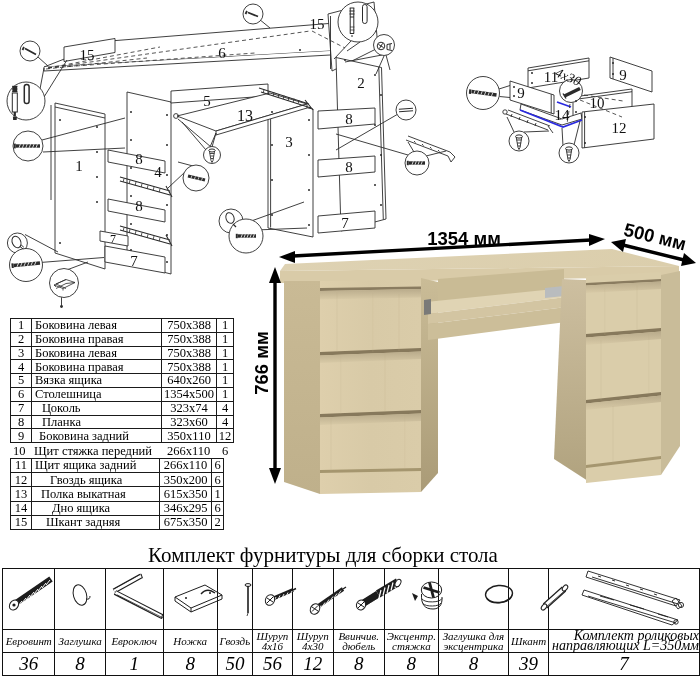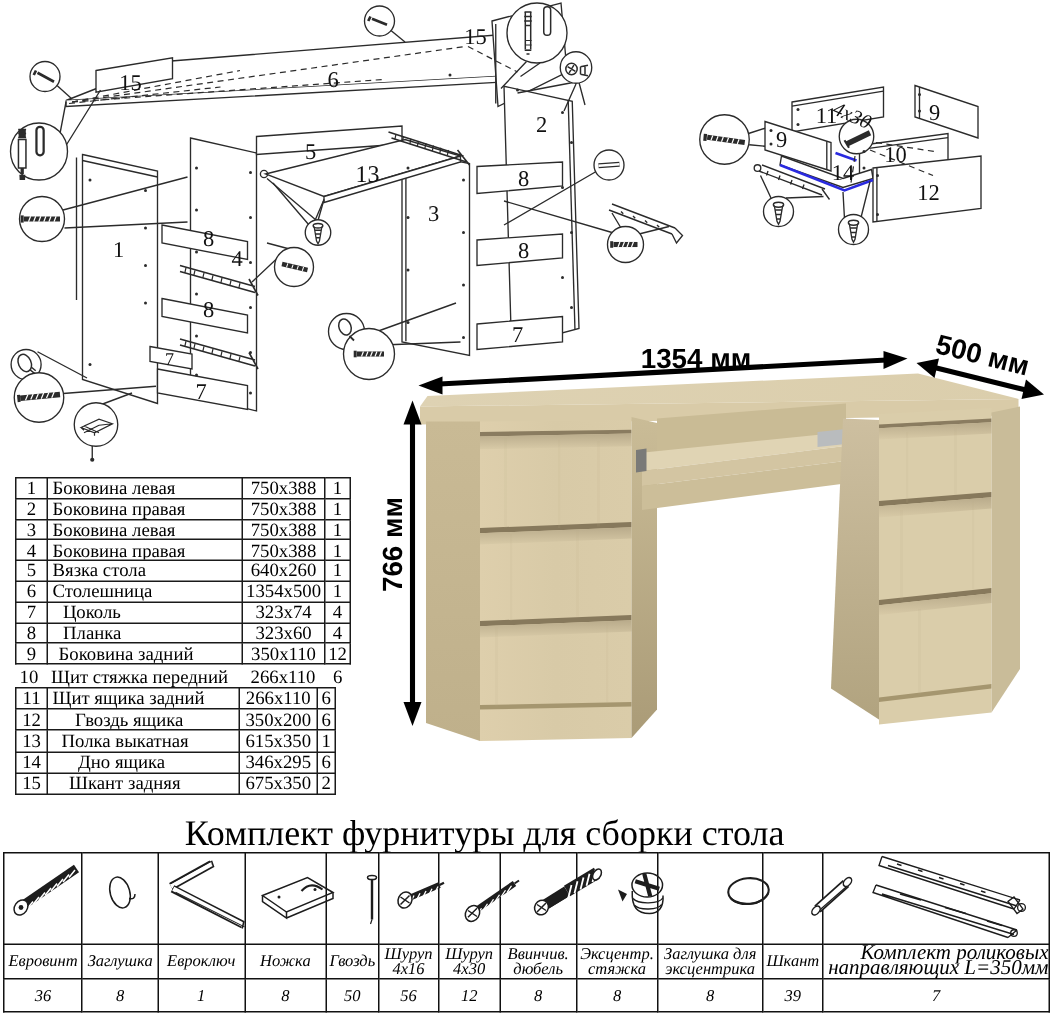--- a/index.html
+++ b/index.html
@@ -8,26 +8,26 @@
 #art{position:absolute;left:0;top:0;}
 table{border-collapse:collapse;table-layout:fixed;}
 .pt{position:absolute;font-size:12.5px;}
 .pt td{border:1px solid #1a1a1a;padding:0;white-space:nowrap;overflow:hidden;height:12.8px;line-height:12.5px;}
 .pt .n{text-align:center;}
 .pt .nm{padding-left:3px;}
 .pt .sz{text-align:center;}
 .pt .q{text-align:center;}
 #row10{position:absolute;left:10px;top:444px;width:230px;font-size:12.5px;white-space:nowrap;}
 #ptB td{height:13.2px;}
-#title{position:absolute;left:0;top:543px;width:646px;text-align:center;font-size:24px;}
+#title{position:absolute;left:0;top:543px;width:646px;text-align:center;font-size:21px;}
 #hw{position:absolute;left:2px;top:568px;font-size:11px;font-style:italic;}
 #hw td{border:1.6px solid #111;padding:0;text-align:center;vertical-align:middle;}
 #hw .ic{height:60px;}
 #hw .lb{height:22px;line-height:10.5px;font-size:11px;}
-#hw .nu{height:21px;font-size:11px;margin-left:42px;}
+#hw .nu{height:21px;font-size:19px;margin-left:42px;}
 </style>
 </head>
 <body>
 <div id="page">
 <svg id="art" width="700" height="677" viewBox="0 0 700 677">
 <defs>
 <linearGradient id="gSideL" x1="0" y1="0" x2="0" y2="1">
  <stop offset="0" stop-color="#c9ba95"></stop>
           <stop offset="1" stop-color="#bfb08b"></stop>
 </linearGradient>
@@ -401,21 +401,21 @@
           <td class="q">1</td>
         </tr>
 <tr>
           <td class="n">4</td>
           <td class="nm">Боковина правая</td>
           <td class="sz">750х388</td>
           <td class="q">1</td>
         </tr>
 <tr>
           <td class="n">5</td>
-          <td class="nm">Вязка стола</td>
+          <td class="nm">Вязка ящика</td>
           <td class="sz">640х260</td>
           <td class="q">1</td>
         </tr>
 <tr>
           <td class="n">6</td>
           <td class="nm">Столешница</td>
           <td class="sz">1354х500</td>
           <td class="q">1</td>
         </tr>
 <tr>

